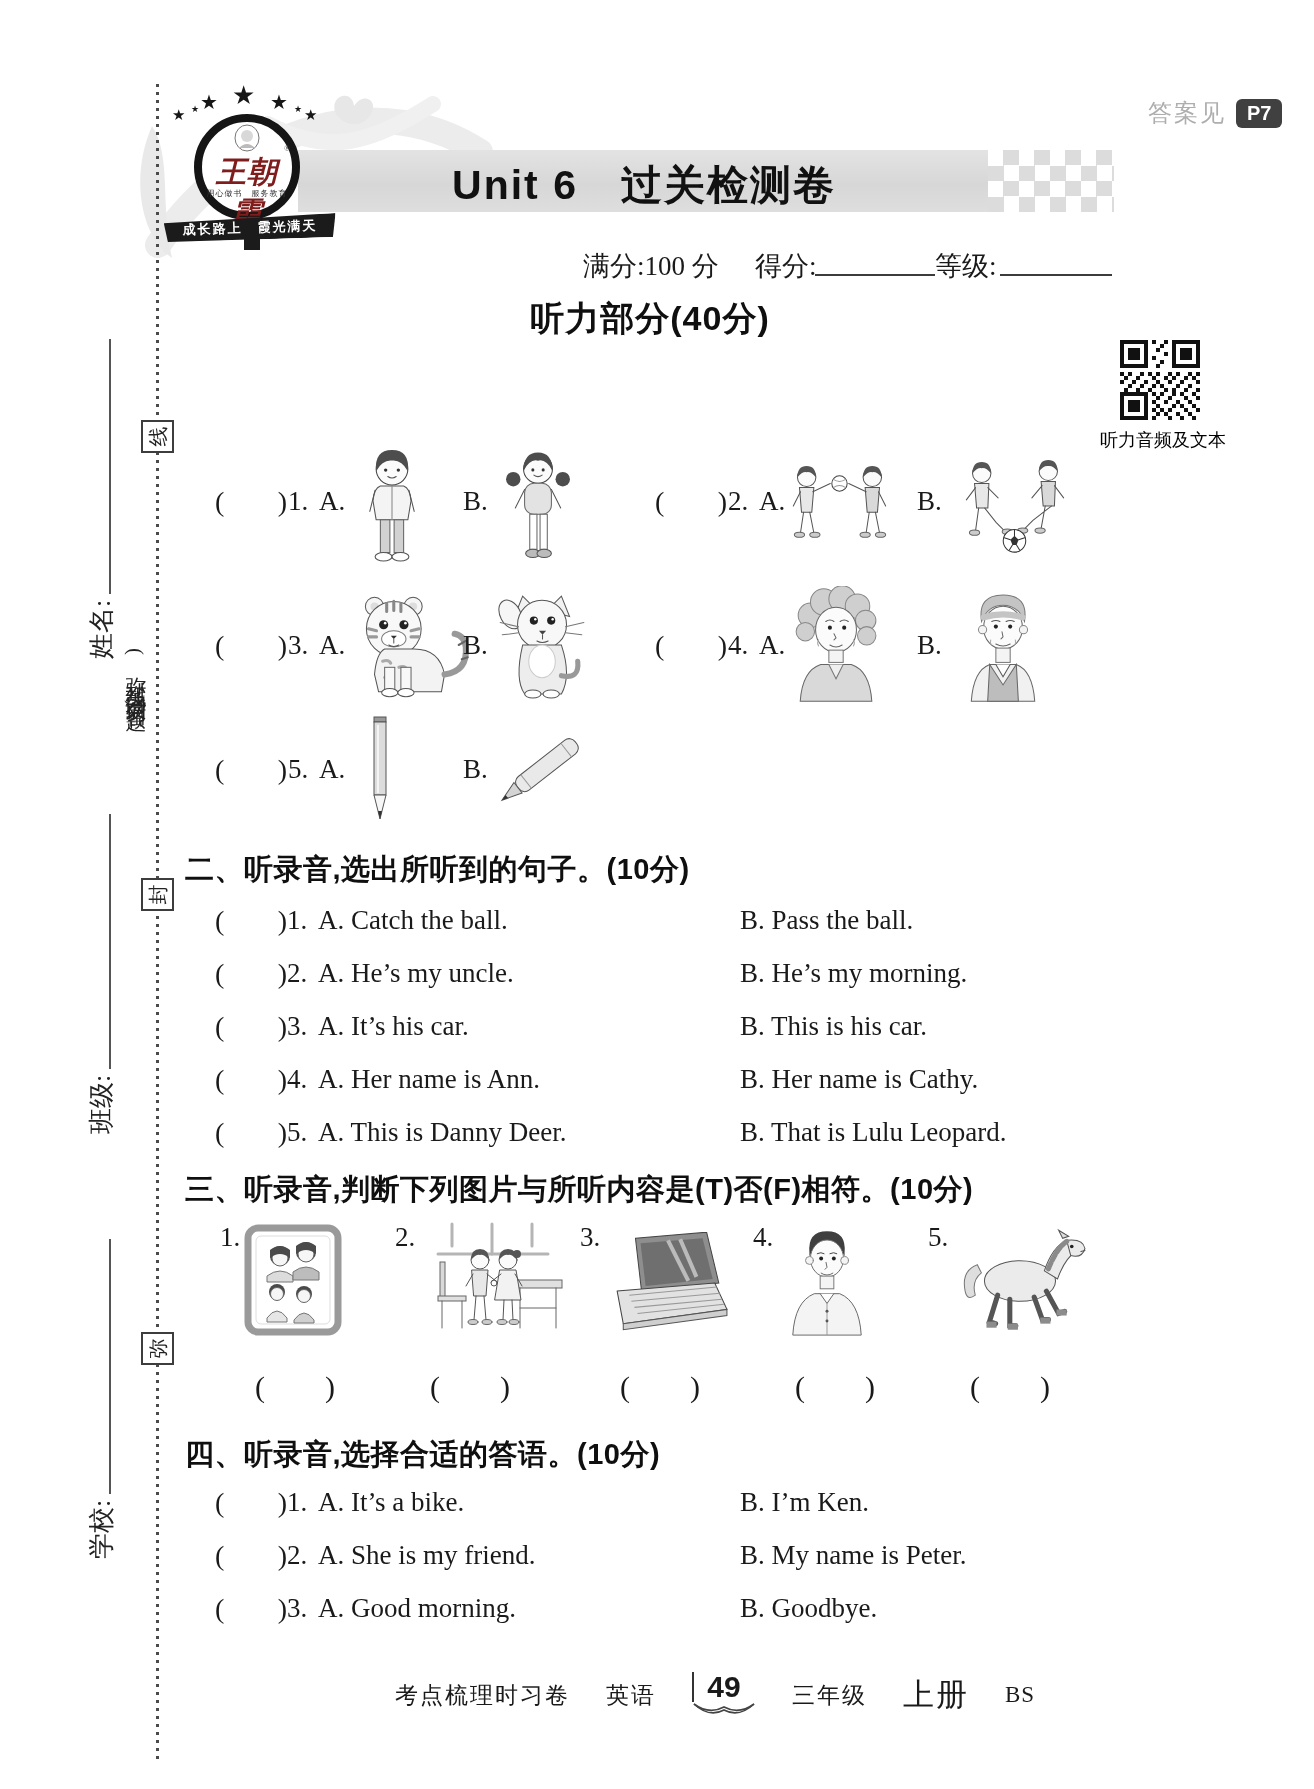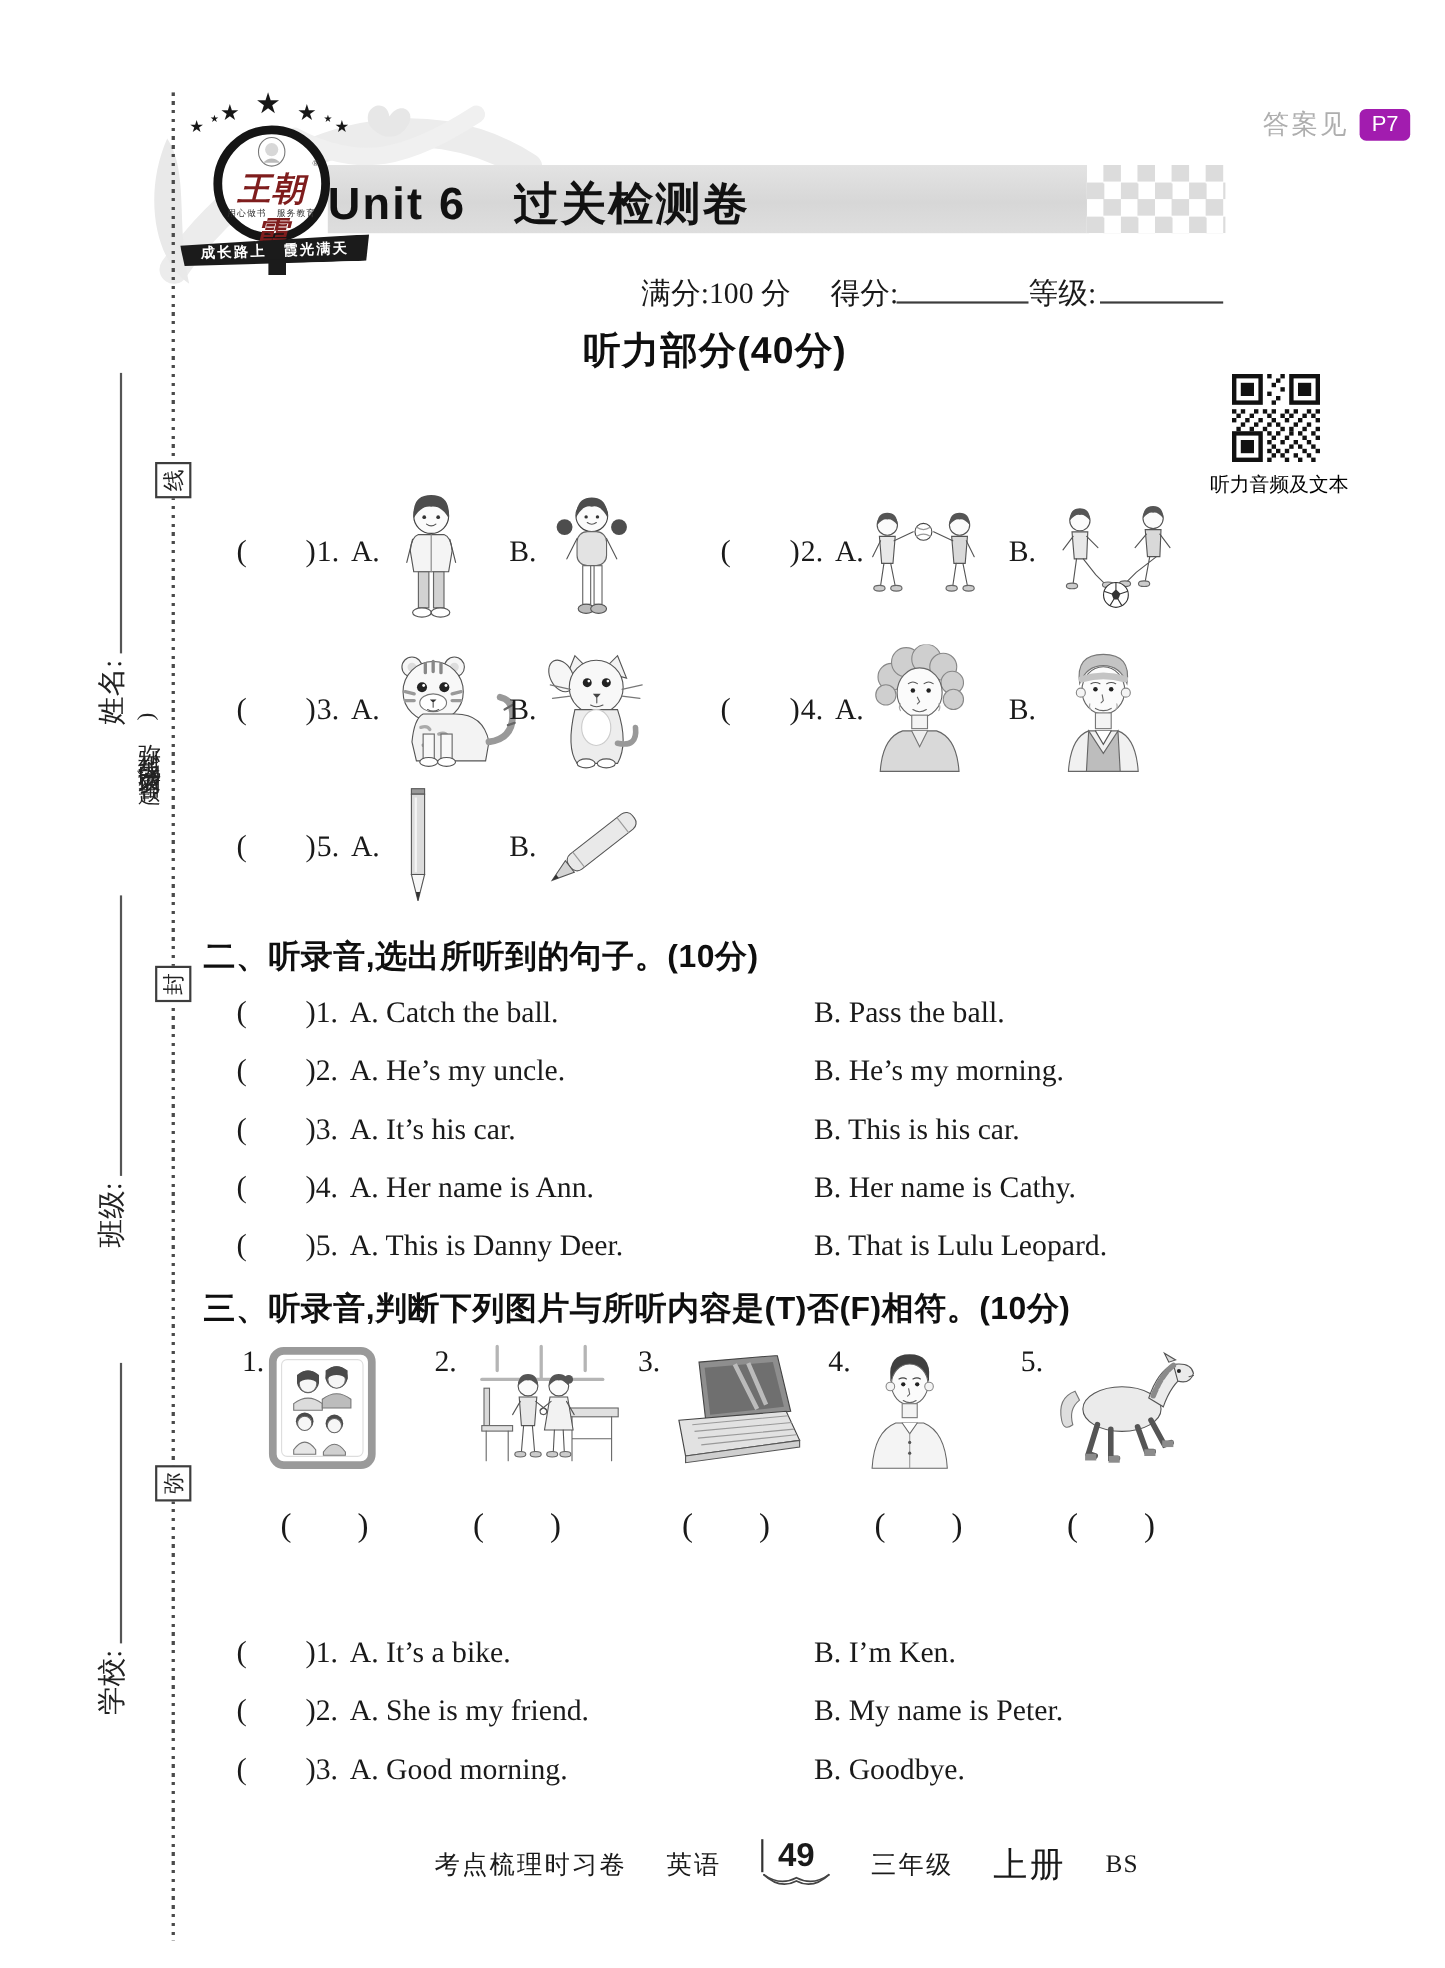--- a/index.html
+++ b/index.html
@@ -21,25 +21,25 @@
             display:flex;align-items:center;justify-content:center;font-size:20px;color:#222;z-index:3}
   .seal-box span{transform:rotate(-90deg)}
 
   
   .swoosh{left:128px;top:80px;pointer-events:none}
   .hbar{left:298px;top:150px;width:692px;height:62px;
         background:linear-gradient(#e3e3e3,#d7d7d7 55%,#dedede)}
   .hcheck{left:988px;top:150px;width:126px;height:62px;
           background:conic-gradient(#dcdcdc 0 25%,#ffffff 0 50%,#dcdcdc 0 75%,#ffffff 0);
           background-size:31px 31px}
-  .htitle{left:298px;top:158px;width:692px;font-family:"Liberation Sans",sans-serif;
+  .htitle{left:298px;top:158px;width:692px;text-align:center;font-family:"Liberation Sans",sans-serif;
           font-weight:bold;font-size:41px;letter-spacing:2px;color:#111}
   .ansref{left:1148px;top:97px;display:flex;align-items:center;gap:10px}
   .ansref .t{font-family:"Liberation Sans",sans-serif;font-size:24px;color:#aeaeae;letter-spacing:2px}
-  .ansref .badge{background:#a21caf;color:#fff;font-family:"Liberation Sans",sans-serif;font-weight:normal;
+  .ansref .badge{background:#404040;color:#fff;font-family:"Liberation Sans",sans-serif;font-weight:bold;
                  font-size:20px;padding:3px 11px;border-radius:6px}
 
   
   .logo{left:158px;top:84px;width:186px;height:170px}
   .logo .star{position:absolute;color:#161616;font-family:"DejaVu Sans",sans-serif}
   .logo .ring{position:absolute;left:36px;top:30px;width:106px;height:106px;border-radius:50%;
               border:8px solid #151515;background:#fff;text-align:center}
   .logo .brand{position:absolute;left:0;right:0;top:30px;font-weight:bold;font-style:italic;
                font-size:30px;letter-spacing:1px;color:#7f1d1d}
   .logo .motto{position:absolute;left:0;right:0;top:66px;font-size:8px;color:#333;letter-spacing:1px}
@@ -601,20 +601,21 @@
         <span>(</span>
         <span>)</span>
       </div>
     <div class="abs ansp3" style="left:795px;top:200px">
         <span>(</span>
         <span>)</span>
       </div>
   </div>
 
   <div class="abs" style="left:175px;top:1435px;width:1110px;height:210px">
+    <div class="abs heading" style="left:10px;top:0">四、听录音,选择合适的答语。(10分)</div>
     <div class="abs" style="left:0;top:52px;width:1110px;height:40px">
       <div class="abs ansp" style="left:40px;top:0">
           <span>(</span>
           <span>)</span>
         </div>
       <span class="abs qn" style="left:112px">1.</span>
       <span class="abs opt" style="left:143px">A. It’s a bike.</span>
       <span class="abs opt" style="left:565px">B. I’m Ken.</span>
     </div>
     <div class="abs" style="left:0;top:105px;width:1110px;height:40px">

